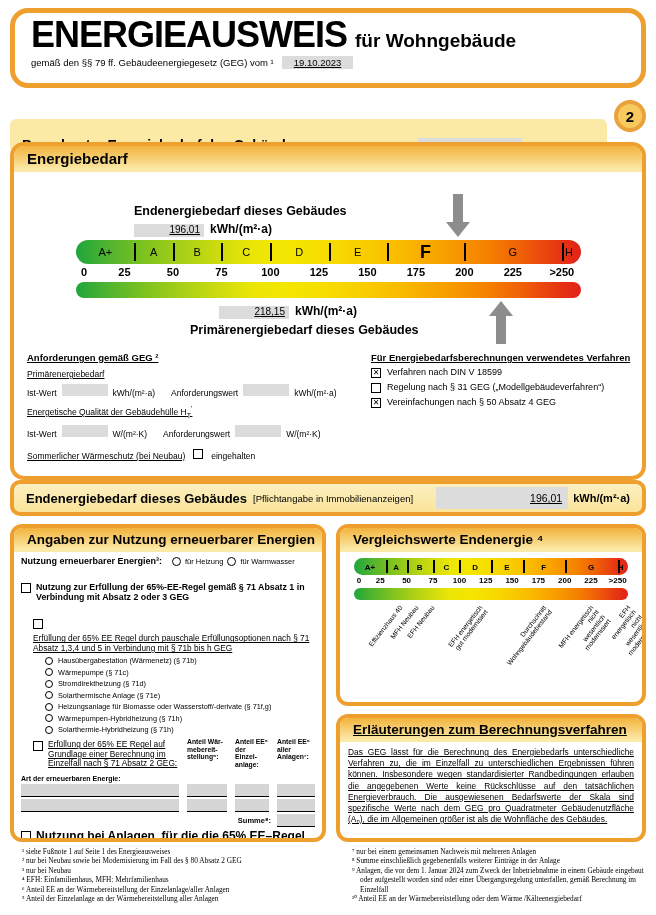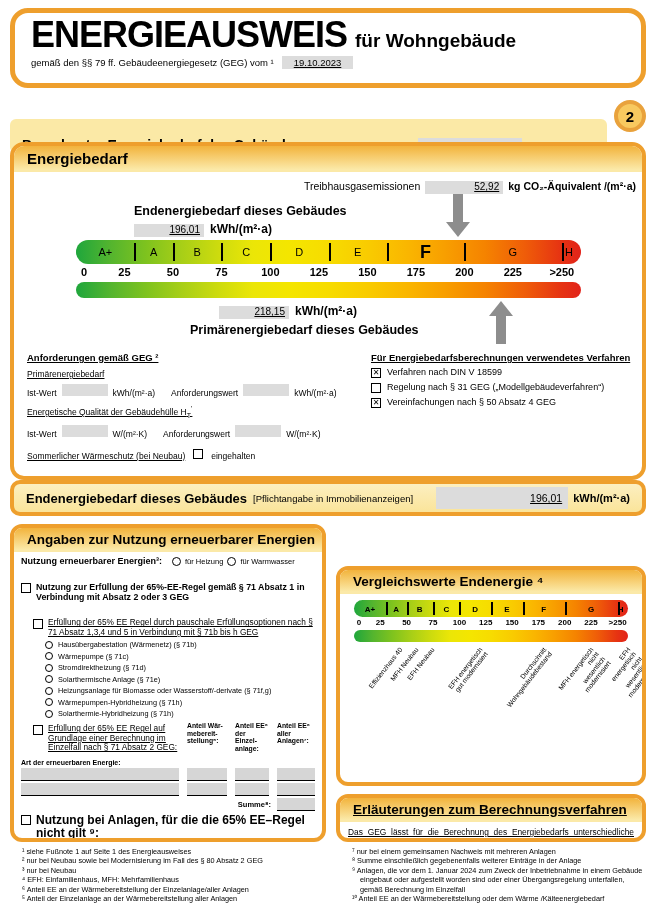--- a/index.html
+++ b/index.html
@@ -115,39 +115,39 @@
   .cell.c2{flex:0 0 34px;}
   .cell.c3{flex:0 0 38px;}
   .sumrow{display:flex;justify-content:flex-end;align-items:center;gap:6px;margin-top:2px;}
   .suml{font-size:7.5px;font-weight:bold;}
   .cb4t{font-size:12px;font-weight:bold;line-height:1.1;}
   .split{display:flex;justify-content:space-between;align-items:baseline;margin-top:1px;}
   .anteill{font-size:7.5px;font-weight:bold;}
 
   
   .rcol{flex:1;display:flex;flex-direction:column;gap:8px;}
-  .vbox{height:220px;box-sizing:border-box;border:4px solid #EE9F2D;border-radius:12px;overflow:hidden;margin-top:42px;}
+  .vbox{height:182px;box-sizing:border-box;border:4px solid #EE9F2D;border-radius:12px;overflow:hidden;}
   .vb-c{position:relative;height:150px;}
   .sscale{position:absolute;left:14px;right:14px;top:6px;}
   .sscale .sbar{height:17px;border-radius:9px;}
   .sscale .sletter{font-size:8px;font-weight:bold;}
   .sscale .sticks{height:13px;font-size:8px;}
   .sscale .stick{top:1px;}
   .sscale .sbar2{height:12px;border-radius:6px;margin-top:0;}
   .vlabels{position:absolute;left:14px;right:0;top:52px;height:96px;}
   .vlabel{position:absolute;top:0;font-size:6.8px;line-height:1.1;text-align:right;white-space:pre-line;
           transform:translateX(-100%) rotate(-52deg);transform-origin:100% 0;}
   .ebox{flex:1;box-sizing:border-box;border:4px solid #EE9F2D;border-radius:12px;overflow:hidden;text-decoration:underline;}
   .eb-c{padding:5px 8px;font-size:8.4px;line-height:1.33;text-align:justify;}
 
   
   .fns{position:absolute;left:14px;right:8px;top:847px;display:flex;gap:10px;font-size:7.3px;line-height:1.3;}
   .fnl{flex:0 0 312px;}
   .fnr{flex:1;}
-  .fns div{padding-left:8px;text-indent:-8px;}
+  .fns div{padding-left:8px;text-indent:-8px;font-family:Liberation Serif, serif;}
 </style>
 </head>
 <body>
 
 <div class="page">
 
   <div class="header-box">
     <div>
       <span class="hb-title">ENERGIEAUSWEIS</span><span class="hb-suffix">für Wohngebäude</span>
     </div>
@@ -162,25 +162,20 @@
       <span class="rl">Registriernummer:</span>
       <span class="rv">NW-2025-005979406</span>
     </div>
     <div class="badge">2</div>
   </div>
 
   <div class="main-box obox">
     <div class="obox-h">Energiebedarf</div>
     <div class="mb-content">
 
-      <div class="ghg-row">
-        <span>Treibhausgasemissionen</span>
-        <span class="field">52,92</span>
-        <span class="b">kg CO₂-Äquivalent /(m²·a)</span>
-      </div>
 
       <div class="ee-title">Endenergiebedarf dieses Gebäudes</div>
       <div class="ee-row">
         <span class="field">196,01</span>
         <span class="b">kWh/(m²·a)</span>
       </div>
 
       <div class="arrow" style="top:22px;left:432px;">
         <div class="ar-shaft"></div>
         <div class="ar-head-down"></div>
@@ -301,21 +296,21 @@
           <span class="rl">für Heizung</span>
           <span class="rd"></span>
           <span class="rl">für Warmwasser</span>
         </div>
 
         <div class="cbrow">
           <span class="cb"></span>
           <span class="cb1t">Nutzung zur Erfüllung der 65%-EE-Regel gemäß § 71 Absatz 1 in Verbindung mit Absatz 2 oder 3 GEG</span>
         </div>
 
-        <div class="cbrow" style="margin-left:12px;">
+        <div class="cbrow" style="margin-left:12px;flex-direction:column;">
           <span class="cb"></span>
           <span class="cb2t">Erfüllung der 65% EE Regel durch pauschale Erfüllungsoptionen nach § 71 Absatz 1,3,4 und 5 in Verbindung mit § 71b bis h GEG</span>
         </div>
 
         <div class="opt">
             <span class="rd"></span>
             <span>Hausübergabestation (Wärmenetz) (§ 71b)</span>
           </div>
         <div class="opt">
             <span class="rd"></span>

